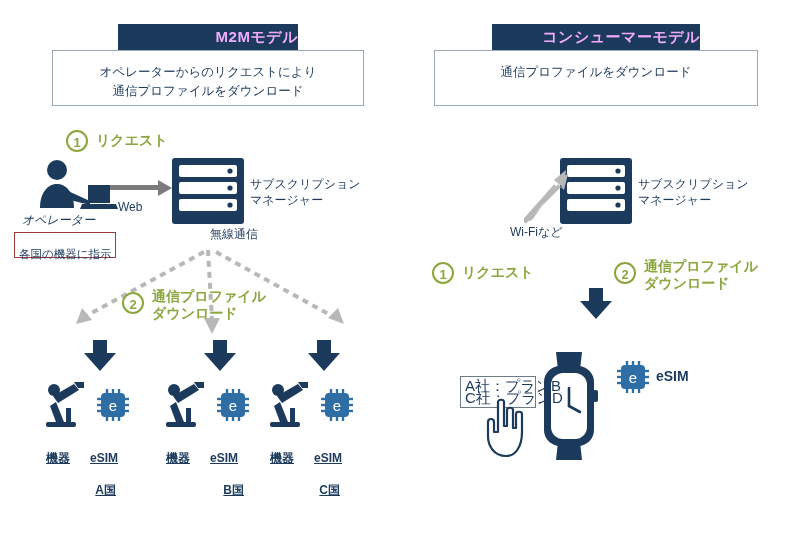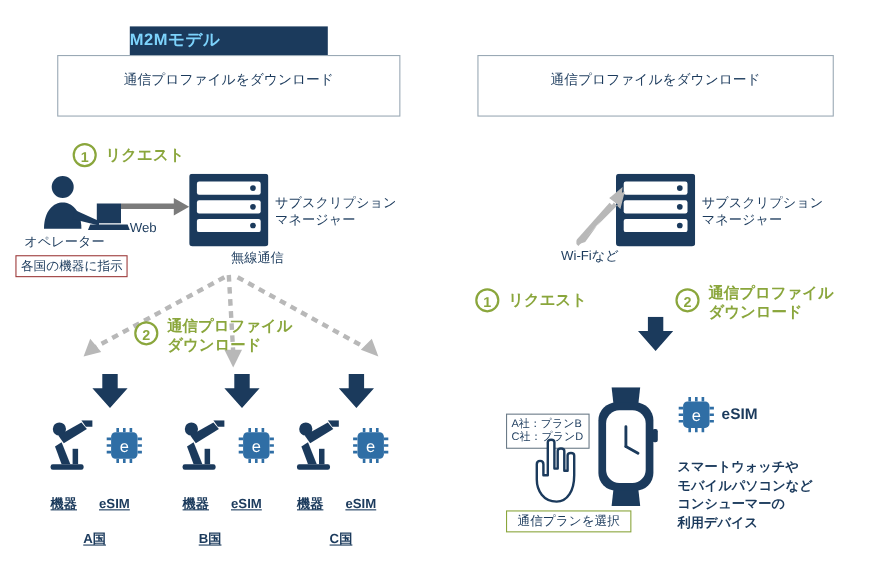--- a/index.html
+++ b/index.html
@@ -19,24 +19,24 @@
     position: absolute;
     left: 0; top: 0;
     width: 800px;
     height: 533px;
   }
   .abs { position: absolute; }
 
   
   .title-box {
     background: #1b3a5c;
-    color: #7dd3fc;
+    color: #f0abfc;
     font-size: 15px;
     font-weight: bold;
-    text-align: left;
+    text-align: right;
     line-height: 26px;
     height: 26px;
     letter-spacing: 0.5px;
   }
   .desc-box {
     border: 1px solid #9aa9b5;
     background: #ffffff;
     font-size: 12.5px;
     line-height: 19px;
     text-align: center;
@@ -67,53 +67,53 @@
   }
 
   
   .lbl {
     font-size: 12px;
     color: #1b3a5c;
     line-height: 16px;
     white-space: nowrap;
   }
   .lbl-b { font-weight: bold; text-decoration: underline; }
-  .lbl-center { text-align: center; }
+  .lbl-center { text-align: right; }
 
   
   .tag-box {
     border: 1px solid #9d3b3b;
+    color: #1b3a5c;
+    background: #ffffff;
+    font-size: 11.5px;
+    text-align: center;
+    line-height: 18px;
+    height: 20px;
+    box-sizing: border-box;
+    padding: 12px 4px;
+    white-space: nowrap;
+  }
+  .tag-box-green {
+    border: 1px solid #8aa63c;
     color: #1b3a5c;
     background: #ffffff;
     font-size: 11.5px;
     text-align: center;
     line-height: 18px;
     height: 20px;
     box-sizing: border-box;
     padding: 0 4px;
     white-space: nowrap;
   }
-  .tag-box-green {
-    border: 1px solid #8aa63c;
-    color: #1b3a5c;
-    background: #ffffff;
-    font-size: 11.5px;
-    text-align: center;
-    line-height: 18px;
-    height: 20px;
-    box-sizing: border-box;
-    padding: 0 4px;
-    white-space: nowrap;
-  }
 
   
   .plan-box {
     border: 1px solid #6b7b88;
     background: #ffffff;
-    font-size: 10px;
+    font-size: 15px;
     color: #1b3a5c;
     line-height: 12px;
     padding: 3px 4px;
     box-sizing: border-box;
     white-space: nowrap;
   }
 
   
   .esim-text {
     font-size: 14px;
@@ -129,40 +129,41 @@
   svg { display: block; }
 </style>
 </head>
 <body>
 
 <div class="canvas">
 
   <div class="abs title-box" style="left:118px; top:24px; width:180px;">M2Mモデル</div>
 
   <div class="abs desc-box" style="left:52px; top:50px; width:312px; height:56px;">
+    <div>オペレーターからのリクエストにより</div>
     <div>通信プロファイルをダウンロード</div>
   </div>
 
   <div class="abs step" style="left:66px; top:130px;">1</div>
   <div class="abs step-label" style="left:96px; top:132px;">リクエスト</div>
 
   <div class="abs" style="left:30px; top:158px;">
     <svg width="96" height="58" viewBox="0 0 96 58">
 
       <circle cx="27" cy="12" r="10" fill="#1b3a5c"></circle>
 
       <path d="M10 50 C10 33 19 26 27 26 C35 26 44 33 44 50 Z" fill="#1b3a5c"></path>
 
       <path d="M38 33 L60 43 L60 47 L36 41 Z" fill="#1b3a5c"></path>
 
       <path d="M58 27 L80 27 L80 45 L58 45 Z" fill="#1b3a5c"></path>
       <path d="M52 46 L86 46 L88 51 L50 51 Z" fill="#1b3a5c"></path>
     </svg>
   </div>
-  <div class="abs lbl" style="left:22px; top:212px;">オペレーター</div>
+  <div class="abs lbl" style="left:22px; top:212px;font-style:italic;">オペレーター</div>
 
   <div class="abs tag-box" style="left:14px; top:232px; width:102px;">各国の機器に指示</div>
 
   <div class="abs" style="left:110px; top:178px;">
     <svg width="64" height="20" viewBox="0 0 64 20">
       <path d="M0 7 L48 7 L48 2 L62 10 L48 18 L48 12 L0 12 Z" fill="#7b7b7b"></path>
     </svg>
   </div>
   <div class="abs lbl" style="left:118px; top:199px;">Web</div>
 
@@ -278,21 +279,21 @@
           <line x1="1" y1="17" x2="5" y2="17"></line>
           <line x1="1" y1="23" x2="5" y2="23"></line>
         <line x1="29" y1="11" x2="33" y2="11"></line>
           <line x1="29" y1="17" x2="33" y2="17"></line>
           <line x1="29" y1="23" x2="33" y2="23"></line>
       </g>
     </svg>
   </div>
   <div class="abs lbl lbl-b" style="left:166px; top:450px;">機器</div>
   <div class="abs lbl lbl-b" style="left:210px; top:450px;">eSIM</div>
-  <div class="abs lbl lbl-b lbl-center" style="left:161px; top:482px; width:60px;">B国</div>
+  <div class="abs lbl lbl-b lbl-center" style="left:184px; top:482px; width:60px;">B国</div>
 
   <div class="abs" style="left:268px; top:382px;">
     <svg width="46" height="46" viewBox="0 0 46 46">
       <circle cx="10" cy="8" r="6" fill="#1b3a5c"></circle>
       <path d="M9 14 L30 2 L35 8 L14 21 Z" fill="#1b3a5c"></path>
       <path d="M12 20 L20 40 L12 40 L6 24 Z" fill="#1b3a5c"></path>
       <rect x="2" y="40" width="30" height="5" rx="2" fill="#1b3a5c"></rect>
       <path d="M30 0 L40 0 L40 6 L34 6 Z" fill="#1b3a5c"></path>
       <rect x="22" y="26" width="5" height="14" fill="#1b3a5c"></rect>
     </svg>
@@ -314,20 +315,21 @@
         <line x1="29" y1="11" x2="33" y2="11"></line>
           <line x1="29" y1="17" x2="33" y2="17"></line>
           <line x1="29" y1="23" x2="33" y2="23"></line>
       </g>
     </svg>
   </div>
   <div class="abs lbl lbl-b" style="left:270px; top:450px;">機器</div>
   <div class="abs lbl lbl-b" style="left:314px; top:450px;">eSIM</div>
   <div class="abs lbl lbl-b lbl-center" style="left:280px; top:482px; width:60px;">C国</div>
 
+  <div class="abs title-box" style="left:492px; top:24px; width:208px;">コンシューマーモデル</div>
 
   <div class="abs desc-box" style="left:434px; top:50px; width:324px; height:56px;">
     <div>通信プロファイルをダウンロード</div>
   </div>
 
   <div class="abs" style="left:560px; top:158px;">
     <svg width="72" height="66" viewBox="0 0 72 66">
       <rect x="0" y="0" width="72" height="66" rx="3" fill="#1b3a5c"></rect>
       <rect x="7" y="7" width="58" height="12" rx="2" fill="#ffffff"></rect>
       <circle cx="58" cy="13" r="2.6" fill="#1b3a5c"></circle>
@@ -382,21 +384,20 @@
     <div>A社：プランB</div>
     <div>C社：プランD</div>
   </div>
 
   <div class="abs" style="left:480px; top:398px;">
     <svg width="52" height="62" viewBox="0 0 52 62">
       <path d="M18 4 C18 1 24 1 24 4 L24 28 L27 28 L27 12 C27 9 33 9 33 12 L33 30 L36 30 L36 16 C36 13 42 13 42 16 L42 34 C42 48 36 58 26 58 C14 58 8 48 8 38 L8 24 C8 20 14 20 14 24 L14 34 L18 34 Z" fill="#ffffff" stroke="#1b3a5c" stroke-width="2.2" stroke-linejoin="round"></path>
     </svg>
   </div>
 
-  <div class="abs tag-box-green" style="left:460px; top:464px; width:114px;">通信プランを選択</div>
 
   <div class="abs" style="left:616px; top:360px;">
     <svg width="34" height="34" viewBox="0 0 34 34">
       <rect x="5" y="5" width="24" height="24" rx="4" fill="#2f6ea5"></rect>
       <text x="17" y="23" font-family="Liberation Sans, sans-serif" font-size="15" fill="#ffffff" text-anchor="middle">e</text>
       <g stroke="#2f6ea5" stroke-width="2.4">
         <line x1="11" y1="1" x2="11" y2="5"></line>
           <line x1="17" y1="1" x2="17" y2="5"></line>
           <line x1="23" y1="1" x2="23" y2="5"></line>
         <line x1="11" y1="29" x2="11" y2="33"></line>
@@ -406,20 +407,14 @@
           <line x1="1" y1="17" x2="5" y2="17"></line>
           <line x1="1" y1="23" x2="5" y2="23"></line>
         <line x1="29" y1="11" x2="33" y2="11"></line>
           <line x1="29" y1="17" x2="33" y2="17"></line>
           <line x1="29" y1="23" x2="33" y2="23"></line>
       </g>
     </svg>
   </div>
   <div class="abs esim-text" style="left:656px; top:368px;">eSIM</div>
 
-  <div class="abs device-note" style="left:616px; top:416px;">
-    <div>スマートウォッチや</div>
-    <div>モバイルパソコンなど</div>
-    <div>コンシューマーの</div>
-    <div>利用デバイス</div>
-  </div>
 
 </div>
 
 </body></html>

